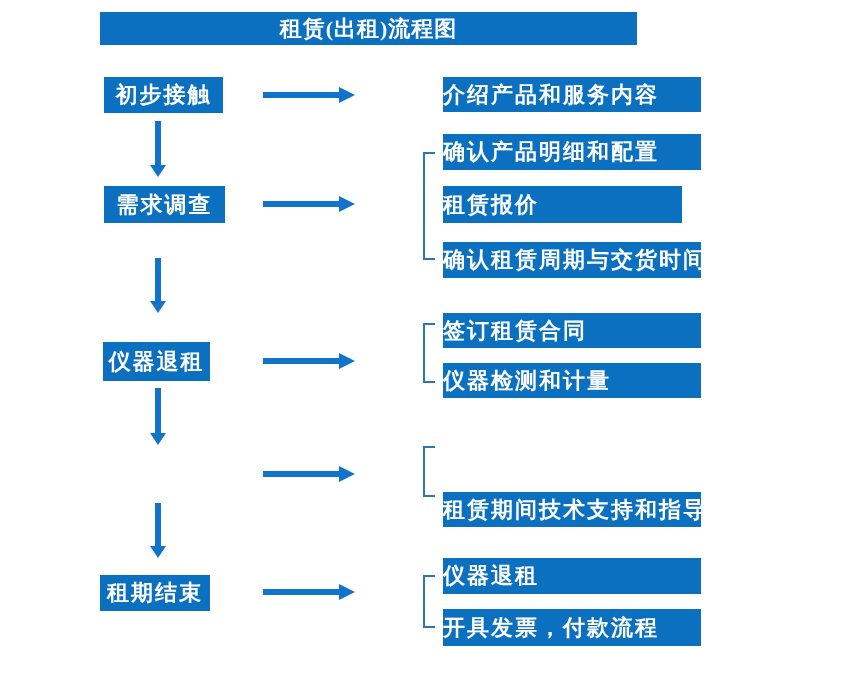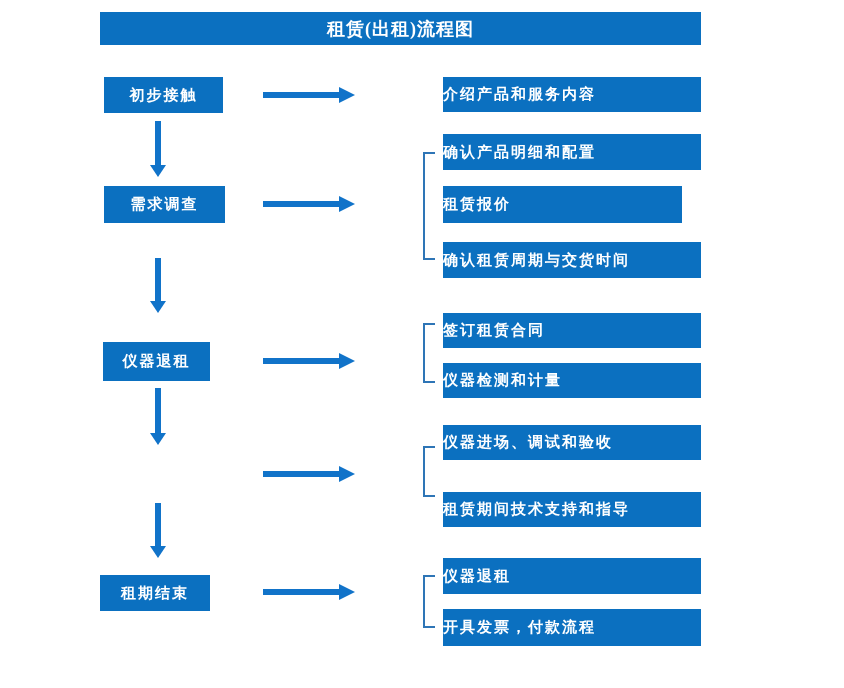--- a/index.html
+++ b/index.html
@@ -15,36 +15,36 @@
     background:#ffffff;
     overflow:hidden;
     font-family:"Liberation Serif","DejaVu Serif",serif;
   }
   .box{
     position:absolute;
     box-sizing:border-box;
     background:var(--box-blue);
     color:var(--text-white);
     font-weight:700;
-    font-size:15px;
+    font-size:22px;
     letter-spacing:2px;
     display:flex;
     align-items:center;
     white-space:nowrap;
   }
   .lbox{justify-content:center;}
   .rbox{padding-left:0;}
   .title-bar{
     position:absolute;
-    left:100px;top:12px;width:601px;height:33px;
+    left:100px;top:12px;width:537px;height:33px;
     box-sizing:border-box;
     background:var(--box-blue);
     color:var(--text-white);
     font-weight:700;
-    font-size:18px;
+    font-size:22px;
     letter-spacing:1px;
     display:flex;align-items:center;justify-content:center;
   }
   .harrow{position:absolute;width:92px;height:16px;}
   .harrow .shaft{position:absolute;left:0;right:15px;top:5px;height:6px;background:var(--arrow-blue);}
   .harrow .head{position:absolute;right:0;top:0;width:0;height:0;
     border-top:8px solid transparent;border-bottom:8px solid transparent;border-left:16px solid var(--arrow-blue);}
   .varrow{position:absolute;width:16px;}
   .varrow .shaft{position:absolute;top:0;bottom:11px;left:5px;width:6px;background:var(--arrow-blue);}
   .varrow .head{position:absolute;bottom:0;left:0;width:0;height:0;
@@ -103,21 +103,20 @@
   <div class="varrow" style="left:150px;top:388px;height:57px">
     <div class="shaft"></div>
     <div class="head"></div>
   </div>
 
   <div class="harrow" style="left:263px;top:466px">
     <div class="shaft"></div>
     <div class="head"></div>
   </div>
   <div class="bracket" style="left:423px;top:446px;height:51px"></div>
-  <div class="box rbox" style="left:443px;top:425px;width:258px;height:35px">仪器进场、调试和验收</div>
   <div class="box rbox" style="left:443px;top:492px;width:258px;height:35px">租赁期间技术支持和指导</div>
 
   <div class="varrow" style="left:150px;top:503px;height:55px">
     <div class="shaft"></div>
     <div class="head"></div>
   </div>
 
   <div class="box lbox" style="left:100px;top:575px;width:110px;height:36px">租期结束</div>
   <div class="harrow" style="left:263px;top:584px">
     <div class="shaft"></div>

